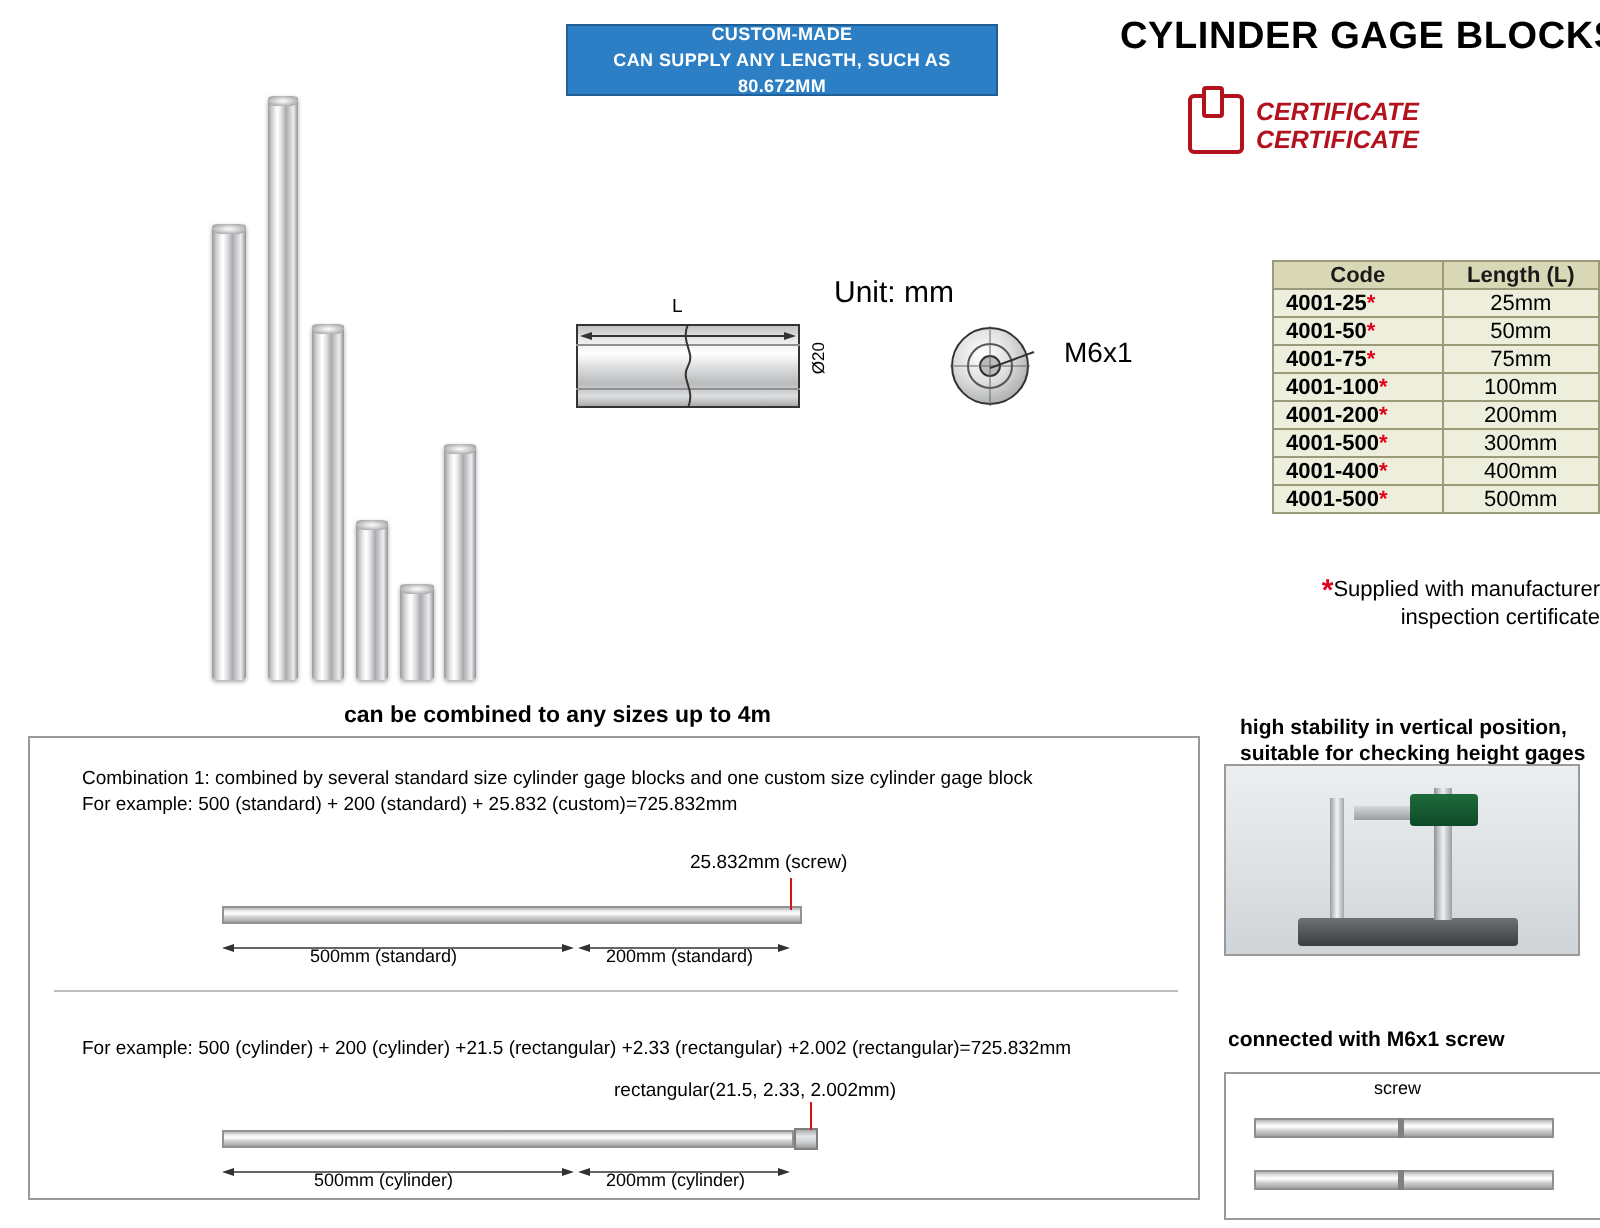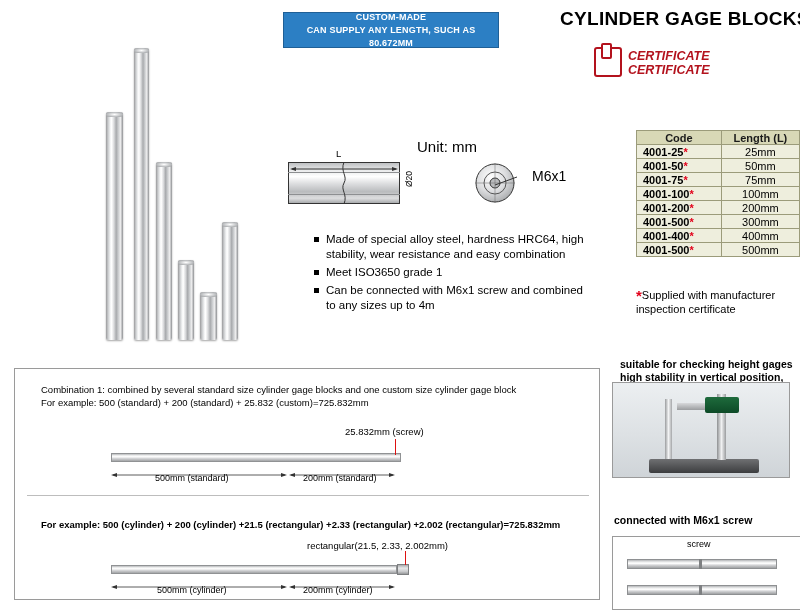--- a/index.html
+++ b/index.html
@@ -102,21 +102,21 @@
     border: 1px solid #9b9b7a; font-size: 11px; height: 14px; padding: 0 6px;
     text-align:center; white-space:nowrap;
   }
   .table th { background: #d8d8b6; font-weight: bold; color:#1a1a1a; }
   .table td { background: #eeeedd; }
   .table td.code { font-weight: bold; text-align:left; width: 88px; }
   .table td.len { width: 80px; }
   .star { color: #e2001a; font-weight: bold; }
 
   .note-star {
-    position:absolute; left: 636px; top: 288px; width: 164px; font-size: 11px; line-height: 14px;
+    position:absolute; left: 636px; top: 288px; width: 164px; font-size: 11px; line-height: 14px; text-align: right;
   }
   .note-star .star { font-size: 15px; line-height: 10px; vertical-align: -2px; }
 
   
   .comb-title {
     position:absolute; left: 172px; top: 352px; font-size: 11.5px; font-weight: bold;
   }
   .comb-box {
     position:absolute; left: 14px; top: 368px; width: 586px; height: 232px;
     border: 1px solid #9a9a9a; background: #fff;
@@ -253,27 +253,20 @@
     </div>
 
     <div class="m6-leader">
       <svg width="24" height="12" viewBox="0 0 24 12">
         <line x1="0" y1="10" x2="22" y2="2" stroke="#333" stroke-width="1"></line>
       </svg>
     </div>
     <div class="m6-label">M6x1</div>
   </div>
 
-  <div class="bullets">
-    <ul>
-      <li>Made of special alloy steel, hardness HRC64, high stability, wear resistance and easy combination</li>
-      <li>Meet ISO3650 grade 1</li>
-      <li>Can be connected with M6x1 screw and combined to any sizes up to 4m</li>
-    </ul>
-  </div>
 
   <table class="table">
     <thead>
       <tr>
         <th>Code</th>
         <th>Length (L)</th>
       </tr>
     </thead>
     <tbody>
       <tr>
@@ -308,20 +301,21 @@
         <td class="code"><span>4001-500</span><span class="star">*</span></td>
         <td class="len">500mm</td>
       </tr>
     </tbody>
   </table>
 
   <div class="note-star">
     <span class="star">*</span><span>Supplied with manufacturer inspection certificate</span>
   </div>
 
+  <div class="comb-title">can be combined to any sizes up to 4m</div>
 
   <div class="comb-box">
     <div class="comb-divider" style="left:12px; top:126px; width:562px;"></div>
 
     <div class="comb-text" style="left:26px; top:14px;">Combination 1: combined by several standard size cylinder gage blocks and one custom size cylinder gage block</div>
     <div class="comb-text" style="left:26px; top:27px;">For example: 500 (standard) + 200 (standard) + 25.832 (custom)=725.832mm</div>
 
     <div class="rod" style="left:96px; top:84px; width:290px;"></div>
     <div class="redtick" style="left:380px; top:70px; height:16px;"></div>
     <div class="comb-text" style="left:330px; top:56px;">25.832mm (screw)</div>
@@ -337,21 +331,21 @@
 
     <div class="dimline" style="left:274px; top:96px; width:106px;">
       <svg width="106" height="8" viewBox="0 0 106 8">
         <line x1="2" y1="4" x2="104" y2="4" stroke="#333" stroke-width=".8"></line>
         <polygon points="0,4 6,2 6,6" fill="#333"></polygon>
         <polygon points="106,4 100,2 100,6" fill="#333"></polygon>
       </svg>
     </div>
     <div class="lbl" style="left:288px; top:104px;">200mm (standard)</div>
 
-    <div class="comb-text" style="left:26px; top:149px;font-weight:bold;">For example: 500 (cylinder) + 200 (cylinder) +21.5 (rectangular) +2.33 (rectangular) +2.002 (rectangular)=725.832mm</div>
+    <div class="comb-text" style="left:26px; top:149px;">For example: 500 (cylinder) + 200 (cylinder) +21.5 (rectangular) +2.33 (rectangular) +2.002 (rectangular)=725.832mm</div>
 
     <div class="rod" style="left:96px; top:196px; width:286px;"></div>
     <div class="rect-block" style="left:382px; top:195px;"></div>
     <div class="redtick" style="left:390px; top:182px; height:14px;"></div>
     <div class="comb-text" style="left:292px; top:170px;">rectangular(21.5, 2.33, 2.002mm)</div>
 
     <div class="dimline" style="left:96px; top:208px; width:176px;">
       <svg width="176" height="8" viewBox="0 0 176 8">
         <line x1="2" y1="4" x2="174" y2="4" stroke="#333" stroke-width=".8"></line>
         <polygon points="0,4 6,2 6,6" fill="#333"></polygon>
@@ -364,22 +358,22 @@
       <svg width="106" height="8" viewBox="0 0 106 8">
         <line x1="2" y1="4" x2="104" y2="4" stroke="#333" stroke-width=".8"></line>
         <polygon points="0,4 6,2 6,6" fill="#333"></polygon>
         <polygon points="106,4 100,2 100,6" fill="#333"></polygon>
       </svg>
     </div>
     <div class="lbl" style="left:288px; top:216px;">200mm (cylinder)</div>
   </div>
 
   <div class="rp-title" style="left:620px; top:358px; width:178px;">
+    <div>high stability in vertical position,</div>
     <div>suitable for checking height gages</div>
-    <div>high stability in vertical position,</div>
   </div>
   <div class="rp-box stand-img">
     <div class="stand-bg"></div>
     <div class="stand-base"></div>
     <div class="stand-col"></div>
     <div class="stand-arm"></div>
     <div class="stand-head"></div>
     <div class="stand-gage"></div>
   </div>
 

